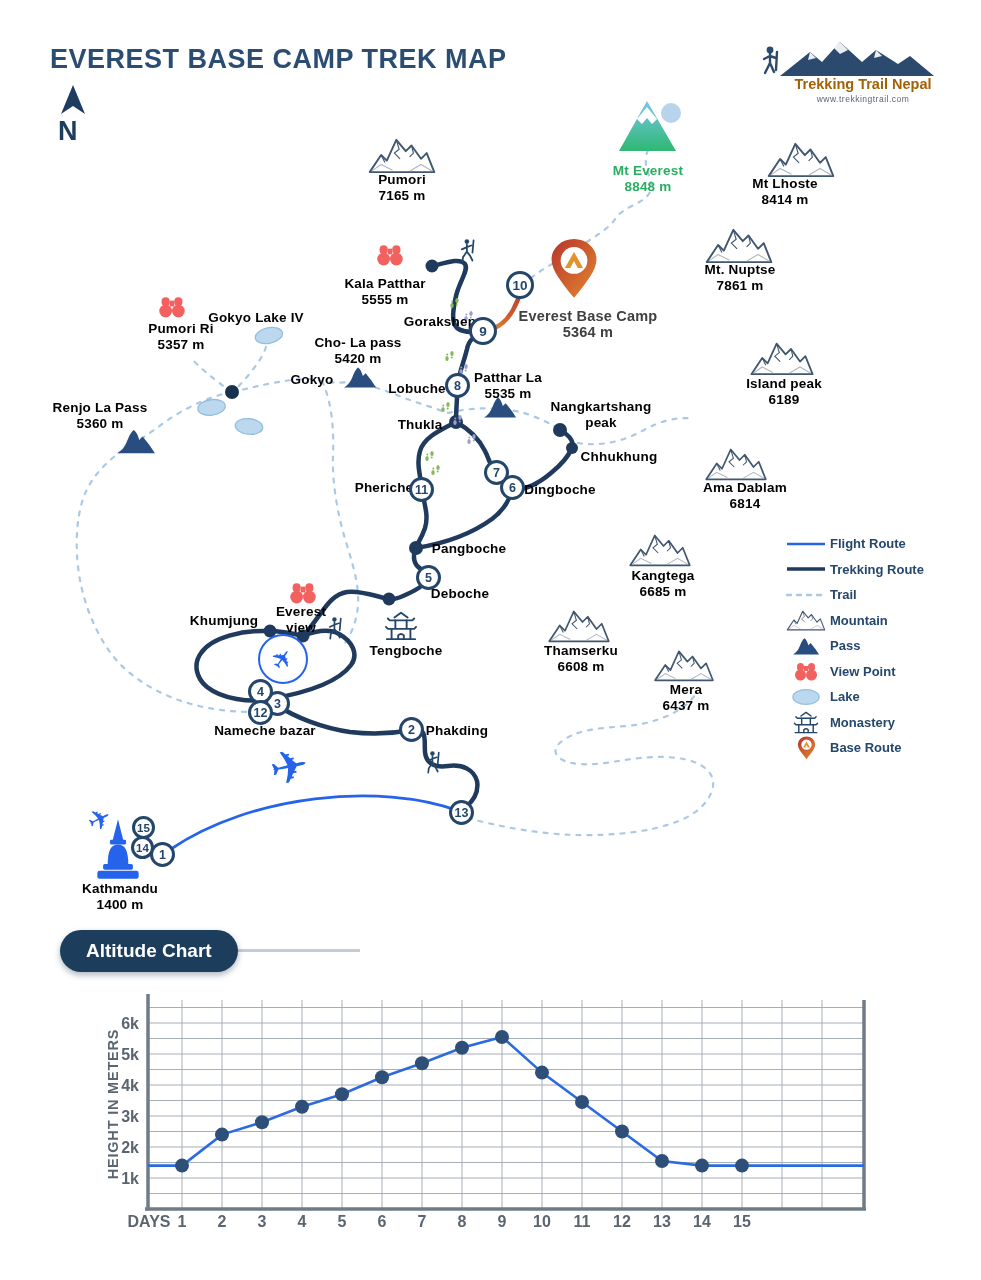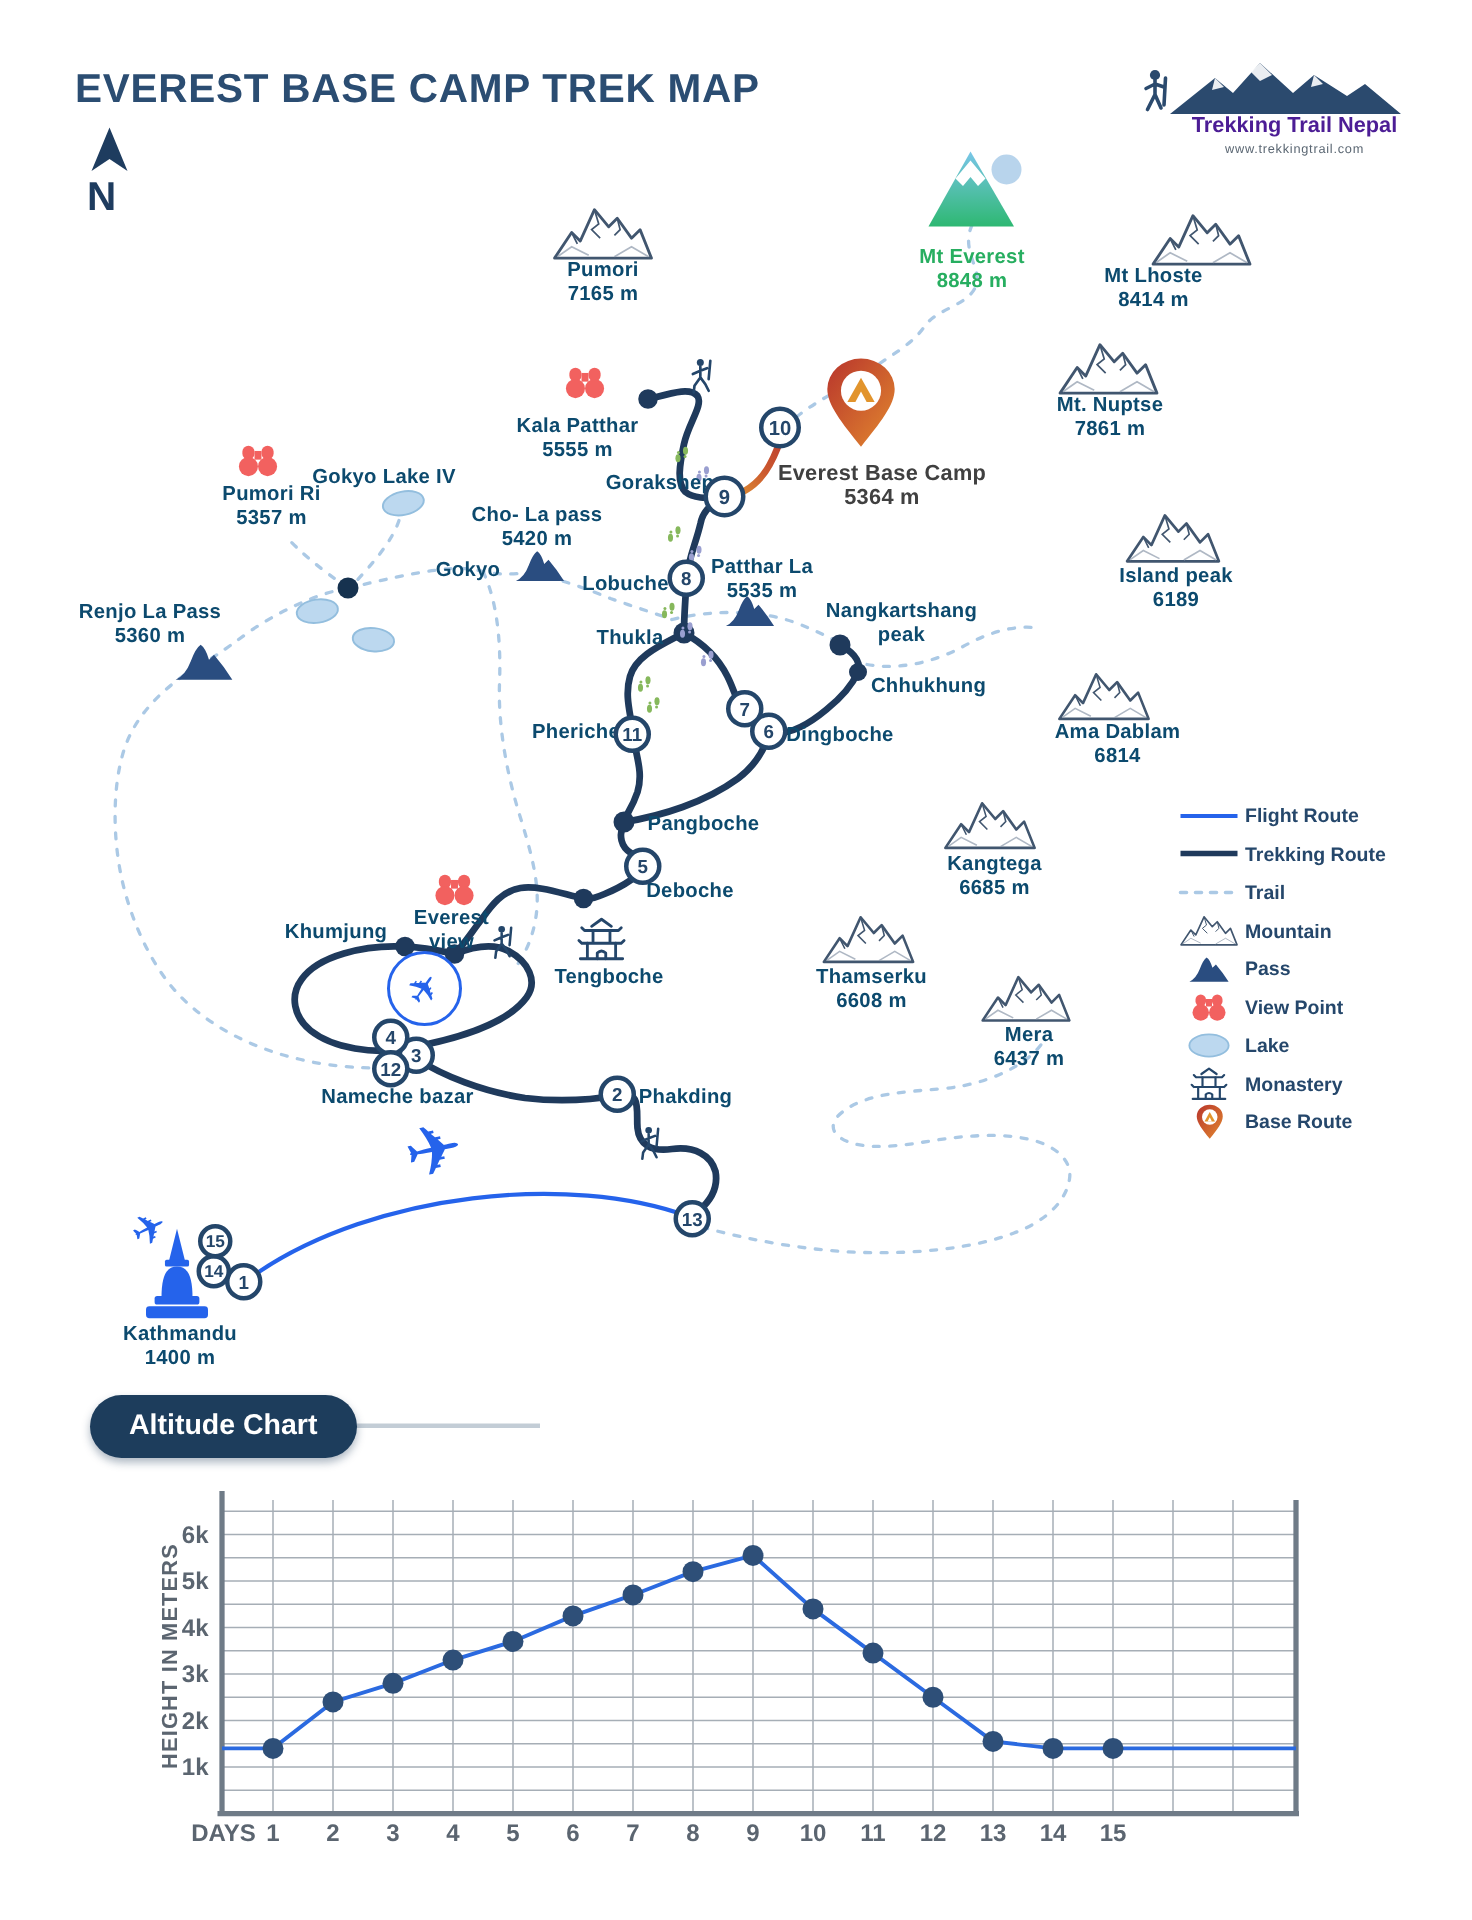--- a/index.html
+++ b/index.html
@@ -3,41 +3,41 @@
 <meta charset="utf-8">
 <style>
   html,body{margin:0;padding:0;}
   body{width:981px;height:1280px;position:relative;background:#ffffff;overflow:hidden;
        font-family:"Liberation Sans", sans-serif;}
   .abs{position:absolute;}
   #page-title{position:absolute;left:50px;top:44px;font-size:27px;font-weight:800;
               color:#2b4d72;letter-spacing:.5px;white-space:nowrap;}
   
   .maplabel{position:absolute;transform:translateX(-50%);text-align:center;
-            font-weight:bold;font-size:13.5px;color:#0c4a6e;line-height:16px;
+            font-weight:bold;font-size:13.5px;color:#000000;line-height:16px;
             white-space:nowrap;letter-spacing:.2px;z-index:5;}
   .maplabel.green{color:#27ae60;}
   .maplabel.red{color:#404040;font-size:14.5px;}
   
   .stage{position:absolute;width:25px;height:25px;box-sizing:border-box;border:3px solid #24466a;
          border-radius:50%;background:#fff;color:#24466a;font-weight:bold;font-size:12.5px;
          display:flex;align-items:center;justify-content:center;z-index:6;}
   .stage.lg{width:28px;height:28px;font-size:13.5px;}
   .stage.sm{width:23px;height:23px;font-size:11.5px;}
   
   .plane{position:absolute;color:#2563eb;z-index:6;line-height:1;}
   #airport-circle{position:absolute;left:258px;top:634px;width:46px;height:46px;border:2.5px solid #2563eb;
                   border-radius:50%;display:flex;align-items:center;justify-content:center;z-index:6;}
   #airport-circle .pl{font-size:26px;color:#2563eb;transform:rotate(-55deg);}
   
   #compass-n{position:absolute;left:58px;top:116px;font-size:27px;font-weight:bold;color:#1e3c5f;}
   
   #logo{position:absolute;left:758px;top:40px;width:180px;height:70px;z-index:5;}
   #logo .brand{position:absolute;left:30px;top:36px;width:150px;text-align:center;font-size:14.5px;
-               font-weight:800;color:#4c1d95;}
+               font-weight:800;color:#a16207;}
   #logo .site{position:absolute;left:30px;top:54px;width:150px;text-align:center;font-size:8.5px;
               color:#5a6672;letter-spacing:.5px;}
   
   #legend{position:absolute;left:782px;top:531px;width:175px;z-index:5;}
   .leg-row{display:flex;align-items:center;height:25.5px;}
   .leg-icon{width:48px;display:flex;justify-content:center;align-items:center;}
   .leg-label{font-size:13px;font-weight:bold;color:#25476b;}
   
   #alt-pill{position:absolute;left:60px;top:930px;background:#1d3d5c;color:#fff;font-weight:800;
             font-size:19px;padding:10px 26px;border-radius:22px;z-index:5;
@@ -244,21 +244,21 @@
 </svg>
 
 <div class="maplabel" style="left:402px;top:172px">
   <div>Pumori</div>
   <div>7165 m</div>
 </div>
 <div class="maplabel green" style="left:648px;top:163px">
   <div>Mt Everest</div>
   <div>8848 m</div>
 </div>
-<div class="maplabel" style="left:769px;top:176px">
+<div class="maplabel" style="left:785px;top:176px">
   <div>Mt Lhoste</div>
   <div>8414 m</div>
 </div>
 <div class="maplabel" style="left:740px;top:262px">
   <div>Mt. Nuptse</div>
   <div>7861 m</div>
 </div>
 <div class="maplabel" style="left:784px;top:376px">
   <div>Island peak</div>
   <div>6189</div>

